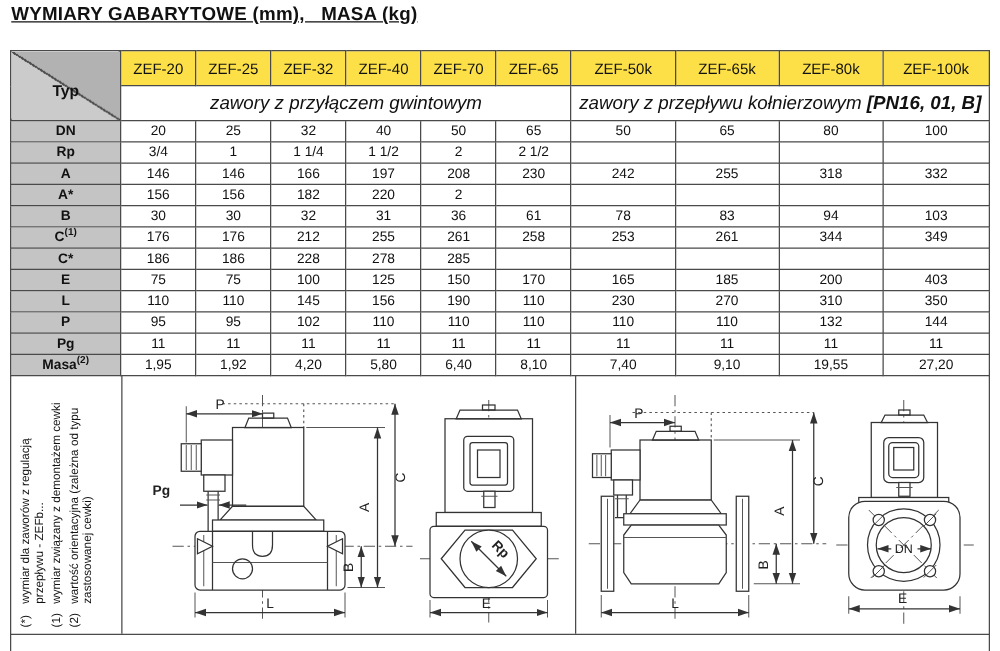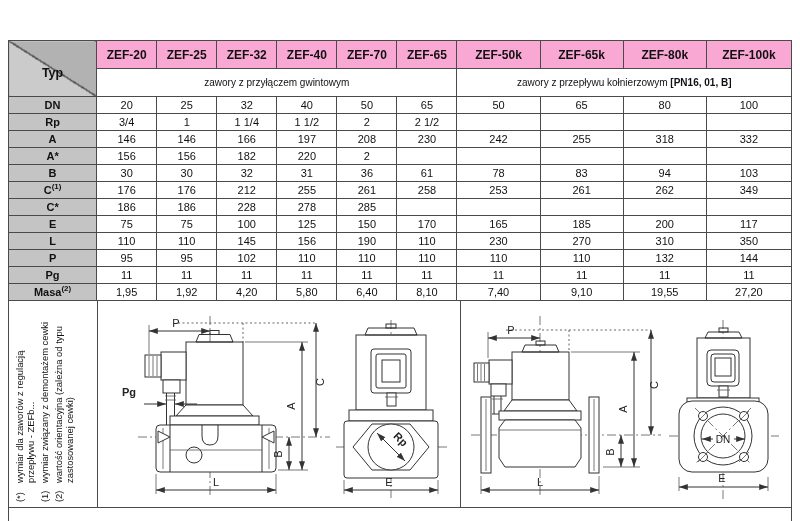--- a/index.html
+++ b/index.html
@@ -3,22 +3,22 @@
 <meta charset="utf-8">
 <style>
   html,body{margin:0;padding:0;background:#fff;}
   body{width:800px;height:521px;overflow:hidden;font-family:"Liberation Sans",sans-serif;color:#111;}
   .page{position:relative;width:800px;height:521px;}
   .title{position:absolute;left:9px;top:3px;font-size:15px;font-weight:bold;
          text-decoration:underline;letter-spacing:.2px;white-space:pre;}
   table.dim{position:absolute;left:8px;top:40px;border-collapse:collapse;table-layout:fixed;width:784px;}
   table.dim th,table.dim td{border:1px solid #4a4a4a;padding:0;text-align:center;vertical-align:middle;
       overflow:hidden;white-space:nowrap;}
-  table.dim thead th.colh{background:#f9a8d4;font-size:12px;font-weight:bold;height:27px;margin-top:48px;}
-  table.dim thead td.grp{background:#fff;font-size:10px;font-weight:normal;height:27px;}
+  table.dim thead th.colh{background:#fde047;font-size:12px;font-weight:normal;height:27px;margin-top:48px;}
+  table.dim thead td.grp{background:#fff;font-size:15px;font-weight:normal;height:27px;font-style:italic;}
   table.dim tbody th{background:#c4c4c4;font-size:11px;font-weight:bold;height:16px;}
   table.dim tbody td{font-size:11px;height:16px;line-height:1;}
   th.corner{background:linear-gradient(to top right,#cbcbcb 49.3%,#4a4a4a 49.3% 50.9%,#b2b2b2 50.9%);
       position:relative;}
   th.corner .cl{position:absolute;top:5px;left:0;right:0;text-align:center;
       font-size:12.5px;font-weight:bold;margin-top:20px;}
   sup{font-size:8px;vertical-align:super;line-height:0;}
   .bottom{position:absolute;left:8px;top:300px;width:782px;height:207px;display:flex;
       border:1px solid #4a4a4a;border-top:none;}
   .footcell{width:88px;border-right:1px solid #4a4a4a;position:relative;flex:none;}
@@ -40,20 +40,21 @@
   .cl-dd{stroke:#555;stroke-width:.8;fill:none;stroke-dasharray:9 3 2 3;}
   .dot{stroke:#555;stroke-width:.9;fill:none;stroke-dasharray:2 2.5;}
   .dim{stroke:#333;stroke-width:1;fill:none;}
   .wfill{fill:#fff;stroke:#333;stroke-width:1;}
 </style>
 </head>
 <body>
 
 <div class="page">
 
+  <div class="title">WYMIARY GABARYTOWE (mm),&nbsp;&nbsp;&nbsp;MASA (kg)</div>
 
   <table class="dim">
     <colgroup>
       <col style="width:88px">
       <col style="width:60px">
         <col style="width:60px">
         <col style="width:60px">
       <col style="width:60px">
         <col style="width:60px">
         <col style="width:60px">
@@ -152,21 +153,21 @@
         <tr>
           <th>C<sup>(1)</sup></th>
           <td>176</td>
           <td>176</td>
           <td>212</td>
           <td>255</td>
           <td>261</td>
           <td>258</td>
           <td>253</td>
           <td>261</td>
-          <td>262</td>
+          <td>344</td>
           <td>349</td>
         </tr>
         <tr>
           <th>C*</th>
           <td>186</td>
           <td>186</td>
           <td>228</td>
           <td>278</td>
           <td>285</td>
           <td></td>
@@ -179,21 +180,21 @@
           <th>E</th>
           <td>75</td>
           <td>75</td>
           <td>100</td>
           <td>125</td>
           <td>150</td>
           <td>170</td>
           <td>165</td>
           <td>185</td>
           <td>200</td>
-          <td>117</td>
+          <td>403</td>
         </tr>
         <tr>
           <th>L</th>
           <td>110</td>
           <td>110</td>
           <td>145</td>
           <td>156</td>
           <td>190</td>
           <td>110</td>
           <td>230</td>

